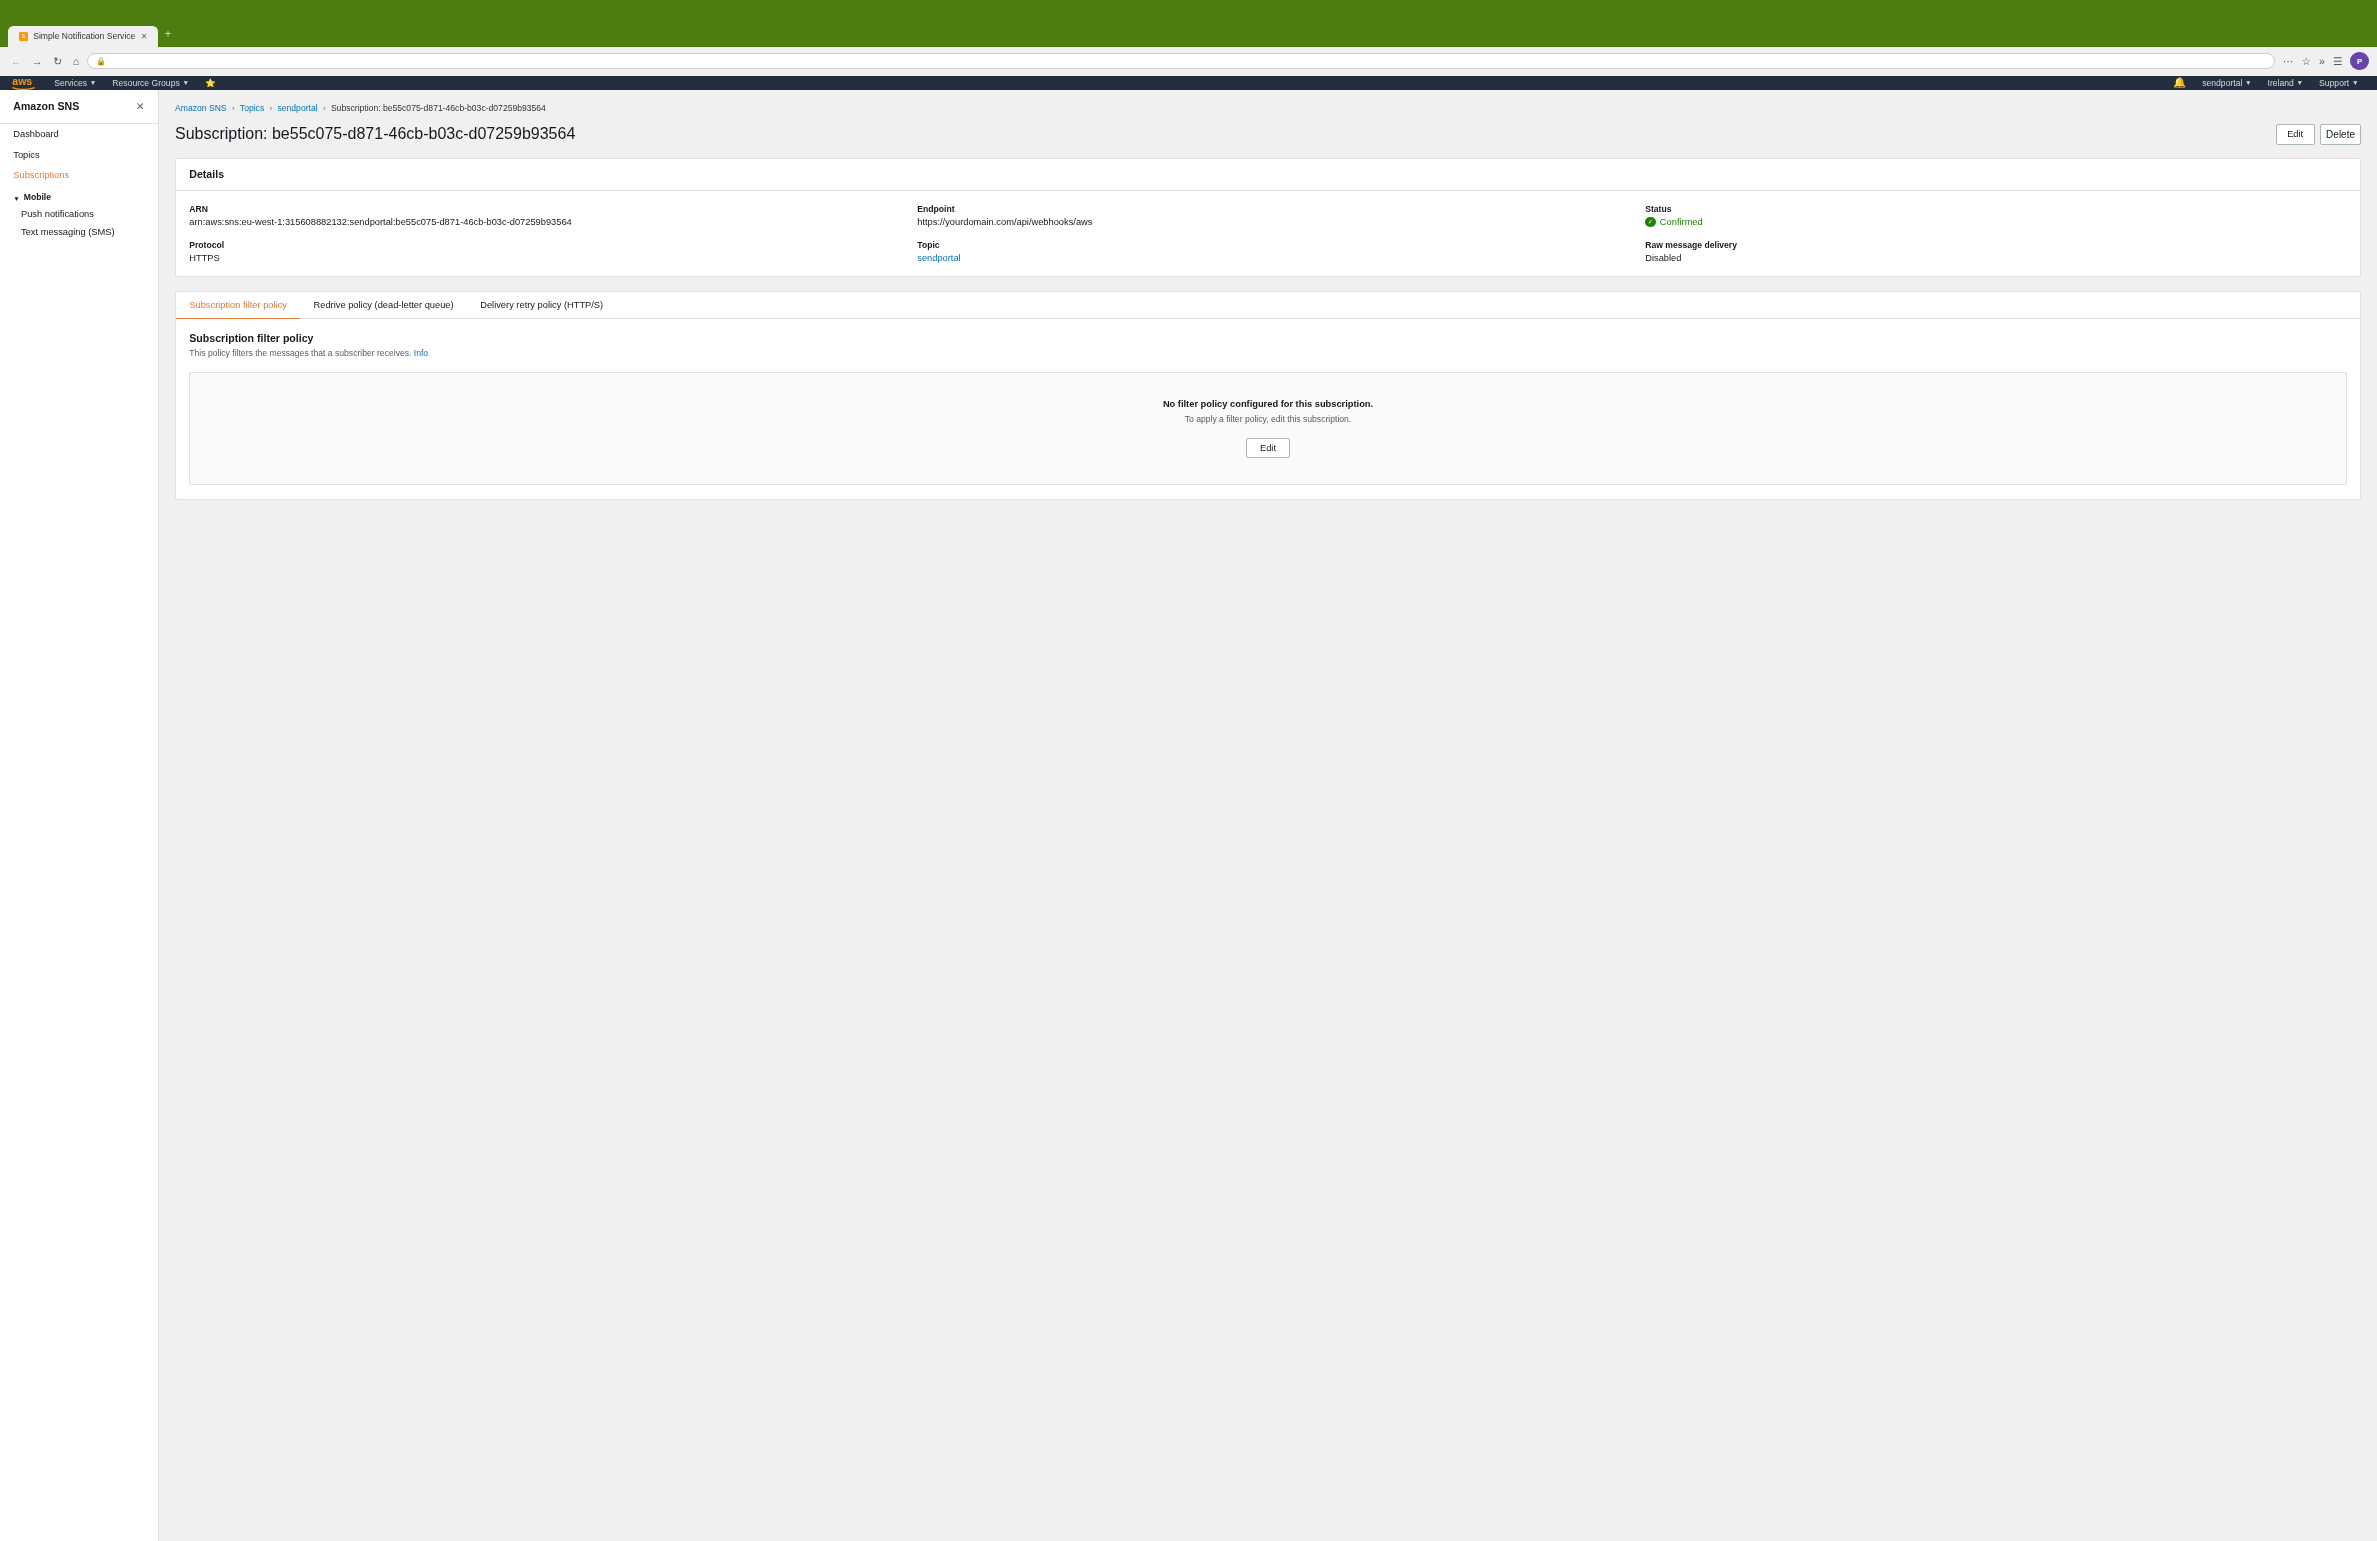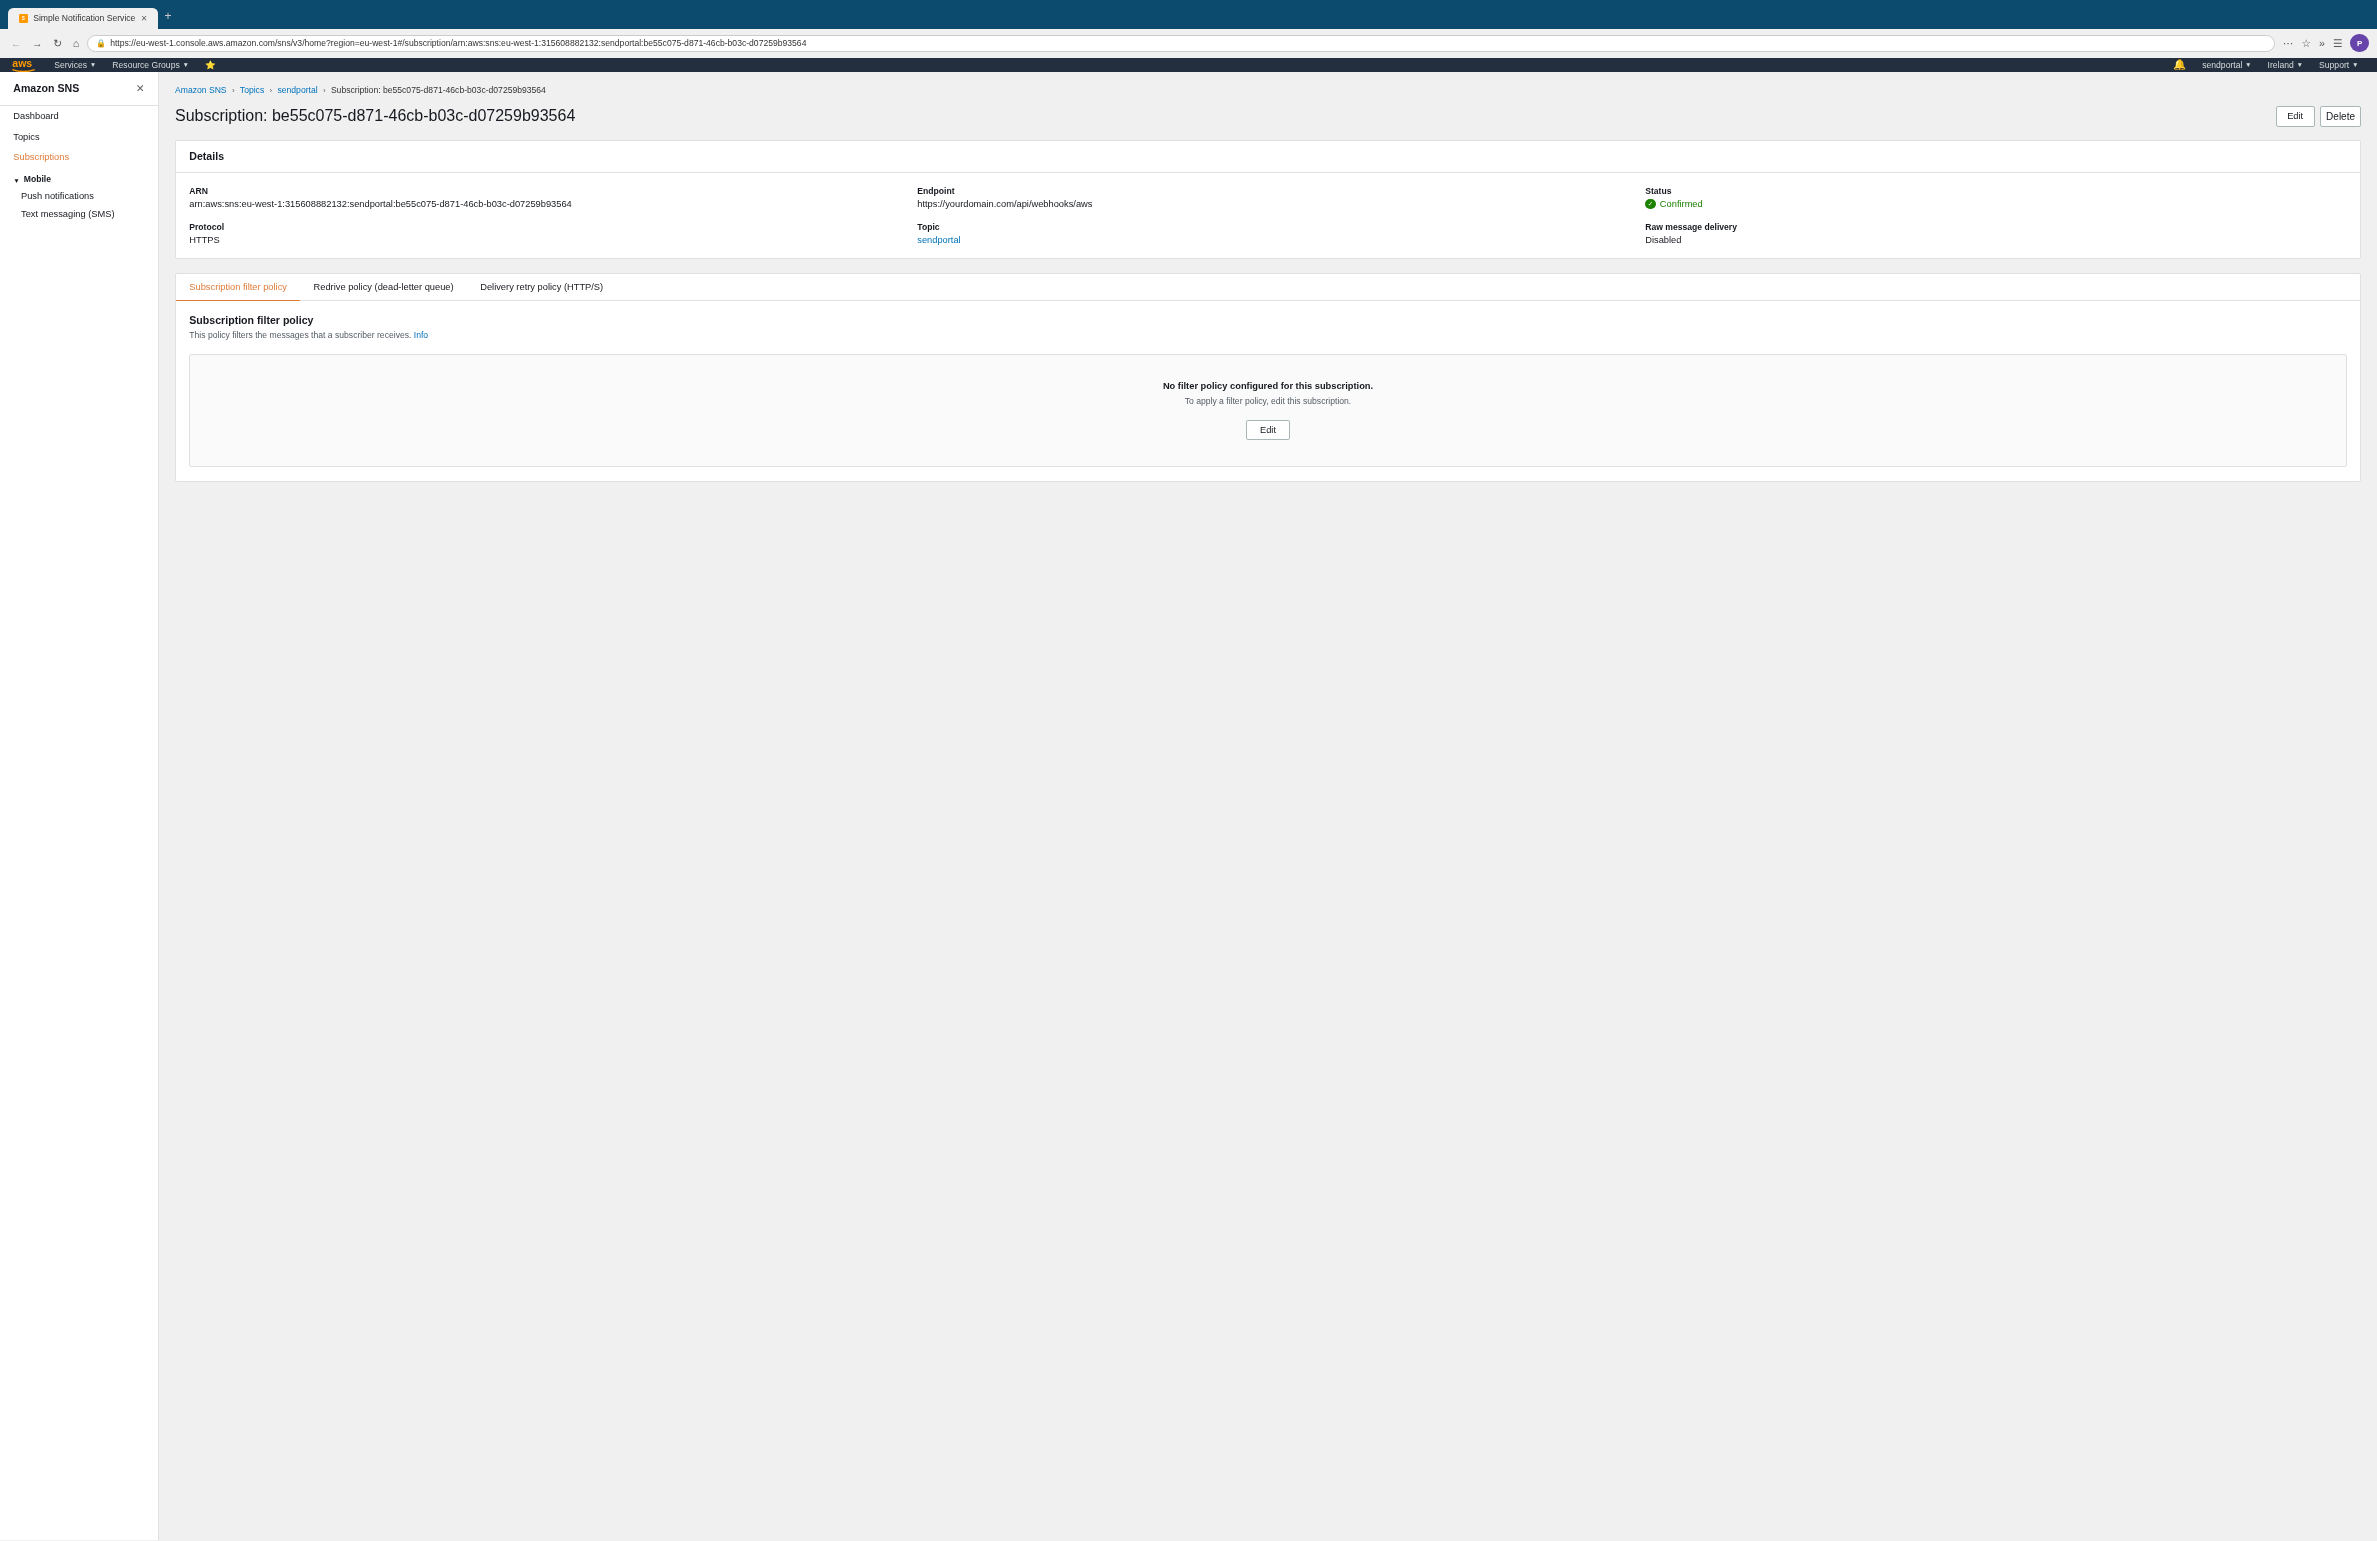--- a/index.html
+++ b/index.html
@@ -1,19 +1,19 @@
 <!DOCTYPE html>
 <html style="font-size:10.6px"><head>
   <meta charset="utf-8">
   <style>
     * { box-sizing: border-box; margin: 0; padding: 0; }
     body { font-family: -apple-system, BlinkMacSystemFont, 'Amazon Ember', Arial, sans-serif; font-size: 9.3px; background: #f0f0f0; color: #16191f; }
 
     
-    .browser-chrome { background: #0c4a6e; padding: 4px 8px 0; }
+    .browser-chrome { background: #4d7c0f; padding: 22px 8px 0; }
     .browser-tabs { display: flex; align-items: flex-end; gap: 1.3px; margin-bottom: 0; }
     .browser-tab { background: #f0f0f0; padding: 5.3px 10.6px; border-radius: 5.3px 5.3px 0 0; display: flex; align-items: center; gap: 5.3px; font-size: 8.6px; color: #333; min-width: 133px; }
     .browser-tab .tab-favicon { width: 9.3px; height: 9.3px; background: #ff9900; border-radius: 1.3px; flex-shrink: 0; }
     .browser-tab .tab-close { margin-left: auto; color: #666; cursor: pointer; font-size: 8px; }
     .browser-tab-new { background: transparent; color: #ccc; padding: 5.3px; border-radius: 50%; font-size: 12px; cursor: pointer; }
     .browser-toolbar { background: #f0f0f0; padding: 5.3px 8px; display: flex; align-items: center; gap: 5.3px; }
     .browser-nav-btn { background: none; border: none; color: #555; font-size: 10.6px; cursor: pointer; padding: 2.7px; border-radius: 2px; }
     .browser-nav-btn:disabled { color: #aaa; cursor: default; }
     .browser-address-bar { flex: 1; display: flex; align-items: center; background: white; border: 0.7px solid #ccc; border-radius: 13.3px; padding: 2.7px 8px; gap: 4px; font-size: 8.6px; color: #333; }
     .browser-address-bar .lock-icon { color: #666; font-size: 8px; }
@@ -108,21 +108,20 @@
   </div>
 </div>
 
 <div class="browser-toolbar">
   <button class="browser-nav-btn" disabled="">←</button>
   <button class="browser-nav-btn">→</button>
   <button class="browser-nav-btn">↻</button>
   <button class="browser-nav-btn">⌂</button>
   <div class="browser-address-bar">
     <span class="lock-icon">🔒</span>
-    <span class="browser-address-url">https://eu-west-1.console.aws.amazon.com/sns/v3/home?region=eu-west-1#/subscription/arn:aws:sns:eu-west-1:315608882132:sendportal:be55c075-d871-46cb-b03c-d07259b93564</span>
   </div>
   <div class="browser-extra-btns">
     <span>⋯</span>
     <span>☆</span>
     <span>»</span>
     <span>☰</span>
   </div>
   <div class="user-avatar">P</div>
 </div>
 

